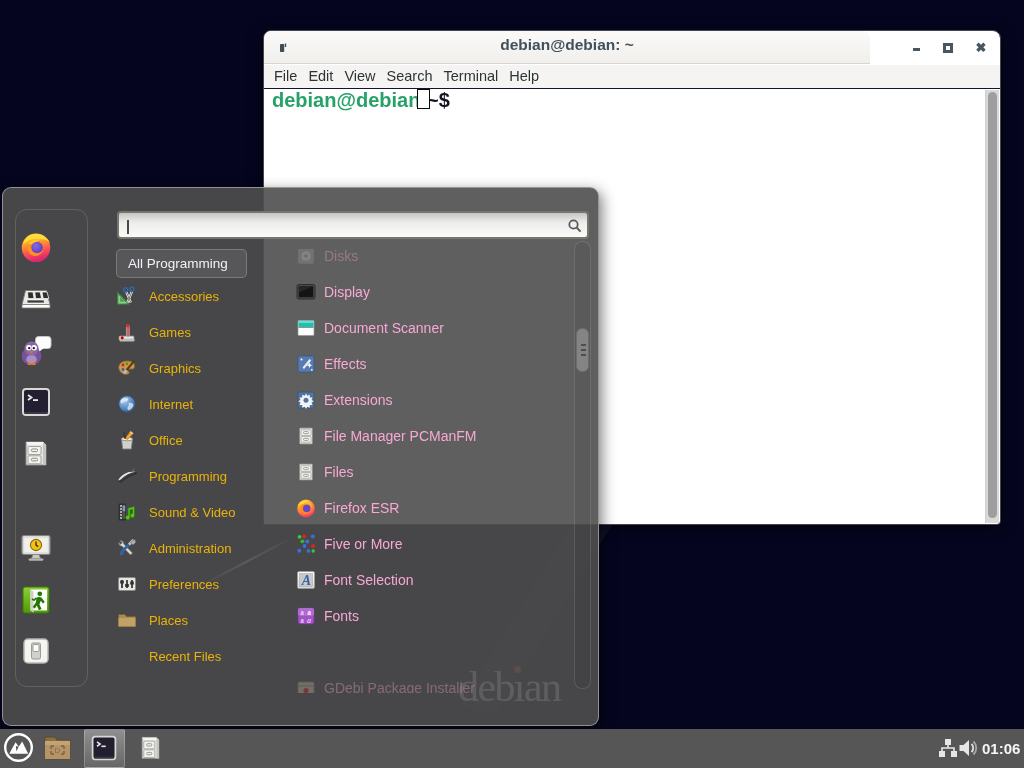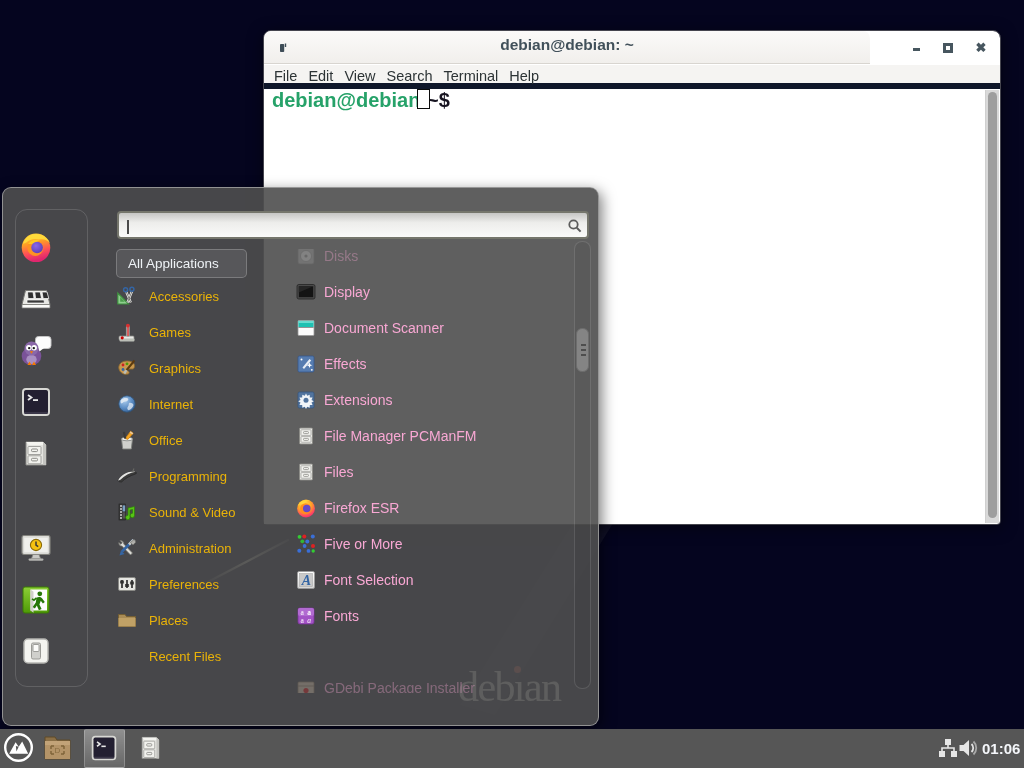--- a/index.html
+++ b/index.html
@@ -11,21 +11,21 @@
   #wp-debian { left:458px; top:663px; font-family:"Liberation Serif", serif; font-size:42px; color:#f2f2f2; letter-spacing:-1.6px; }
   #wp-dot { left:514px; top:666px; width:7px; height:7px; border-radius:50%; background:#cf4e44; }
 
   
   #term { left:264px; top:31px; width:736px; height:493px; border-radius:7px 7px 3px 3px;
           background:#ffffff; box-shadow:0 3px 16px rgba(0,0,0,0.55); outline:1px solid rgba(125,125,125,0.55); }
   #titlebar { left:0; top:0; width:606px; height:33px; border-radius:7px 7px 0 0;
           background:linear-gradient(#fbfaf9,#f1efec); border-bottom:1px solid #d8d5d0; }
   #title { width:100%; text-align:center; top:5px; font-size:15.5px; font-weight:bold; color:#41505a; }
   .winbtn { top:9px; width:16px; height:16px; color:#47565f; font-size:13px; font-weight:bold; text-align:center; line-height:16px; }
-  #menubar { left:0; top:34px; width:736px; height:24px; background:#f5f4f2; border-bottom:6px solid #0f172a; }
+  #menubar { left:0; top:34px; width:736px; height:24px; background:#f5f4f2; border-bottom:1px solid #0f172a; }
   #menubar { padding-left:4.5px; } #menubar span { display:inline-block; margin:0; padding:3px 5.5px 0 5.5px; font-size:14.5px; color:#2d3436; }
   #tcontent { left:0; top:59px; width:721px; height:434px; background:#fff; }
   #prompt { left:8px; top:-1px; font-family:Liberation Sans, sans-serif; font-size:20px; font-weight:bold; color:#171421; white-space:pre; }
   #prompt .g { color:#26a269; }
   #cursor { left:153px; top:-1px; width:13px; height:19.5px; border:1.5px solid #0b0b0b; background:#fff; }
   #tscroll { left:721px; top:59px; width:14px; height:433px; background:#d9d9d9; border-left:1px solid #cfcfcf; }
   #tthumb { left:2px; top:2px; width:9px; height:426px; border-radius:5px; background:#9e9e9e; }
 
   
   #menu { left:2px; top:187px; width:597px; height:539px; border-radius:9px;
@@ -182,21 +182,21 @@
     <rect x="11.5" y="8" width="9" height="16" rx="1.5" fill="#d0d0cc" stroke="#9a9a96" stroke-width="1"></rect>
     <rect x="13" y="9.5" width="6" height="7" rx="1" fill="#fbfbf9" stroke="#8a8a86" stroke-width="0.8"></rect>
   </svg>
   <div class="abs" id="search">
       <div class="abs" id="caret"></div>
     <svg class="abs" style="right:4px;top:5px" width="16" height="16" viewBox="0 0 16 16">
       <circle cx="6.5" cy="6.5" r="4.2" fill="none" stroke="#5c5c5c" stroke-width="1.8"></circle>
       <line x1="9.8" y1="9.8" x2="13.6" y2="13.6" stroke="#5c5c5c" stroke-width="2"></line>
     </svg>
   </div>
-  <div class="abs" id="allapps">All Applications</div>
+  <div class="abs" id="allapps">All Programming</div>
 
   <div class="abs cat" style="top:90px"><svg viewBox="0 0 20 20">
     <polygon points="0.8,18 11.5,18 0.8,7" fill="#8ecf8e" stroke="#3e8e3e" stroke-width="1.2"></polygon>
     <polygon points="3.2,15.8 7.8,15.8 3.2,11" fill="#4d9e4d"></polygon>
     <path d="M9.3 6 L13.8 16.5 M14.9 5.5 L10.5 16.5" stroke="#f4f4f2" stroke-width="2.2"></path>
     <path d="M9.3 6 L13.8 16.5 M14.9 5.5 L10.5 16.5" stroke="#6a6a66" stroke-width="0.9"></path>
     <circle cx="8.6" cy="3.8" r="2" fill="none" stroke="#3465a4" stroke-width="1.5"></circle>
     <circle cx="14.9" cy="3.2" r="2" fill="none" stroke="#3465a4" stroke-width="1.5"></circle>
   </svg>Accessories</div>
   <div class="abs cat" style="top:126px"><svg viewBox="0 0 20 20">

